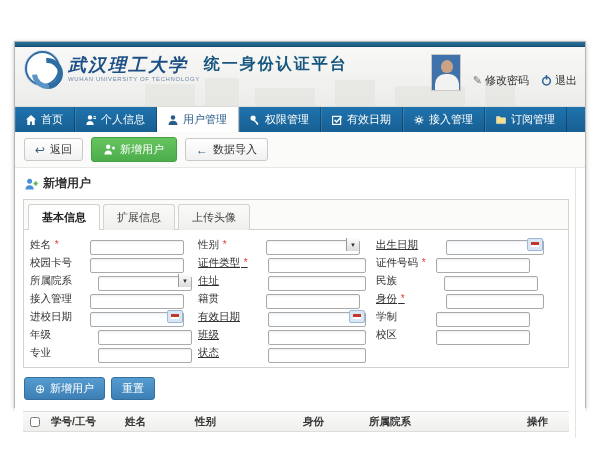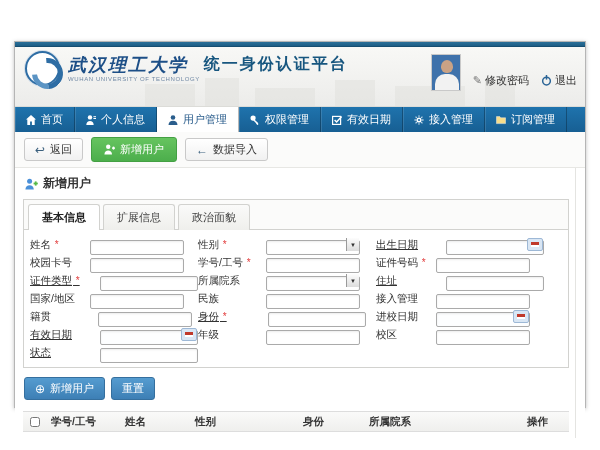--- a/index.html
+++ b/index.html
@@ -237,61 +237,53 @@
         <rect x="8.6" y="4.6" width="4.2" height="1.8" fill="#57b947"></rect>
           <rect x="9.8" y="3.4" width="1.8" height="4.2" fill="#57b947"></rect>
       </svg>
       <span>新增用户</span>
     </div>
 
     <div class="panel">
       <div class="tabs">
           <span class="tab active">基本信息</span>
           <span class="tab">扩展信息</span>
-          <span class="tab">政治面貌</span>
+          <span class="tab">上传头像</span>
         </div>
       <div class="form-grid">
           <div class="field c0">
             <span class="lbl">姓名<span class="req"> *</span></span>
             <span class="control"><input type="text" style=""></span>
           </div>
           <div class="field c1">
             <span class="lbl">性别<span class="req"> *</span></span>
             <span class="control"><input type="text" style=""><span class="sel-arrow">▼</span></span>
           </div>
           <div class="field c2 date">
             <span class="lbl">出生日期</span>
             <span class="control"><input type="text" style=""><span class="cal-btn"></span></span>
           </div>
           <div class="field c0">
             <span class="lbl">校园卡号</span>
             <span class="control"><input type="text" style=""></span>
           </div>
-          <div class="field c1">
-            <span class="lbl">学号/工号<span class="req"> *</span></span>
+          <div class="field c2">
+            <span class="lbl">证件类型<span class="req"> *</span></span>
             <span class="control"><input type="text" style=""></span>
           </div>
           <div class="field c0">
             <span class="lbl">证件号码<span class="req"> *</span></span>
-            <span class="control"><input type="text" style=""></span>
-          </div>
-          <div class="field c2">
-            <span class="lbl">证件类型<span class="req"> *</span></span>
             <span class="control"><input type="text" style=""></span>
           </div>
           <div class="field c1">
             <span class="lbl">所属院系</span>
             <span class="control"><input type="text" style=""><span class="sel-arrow">▼</span></span>
           </div>
           <div class="field c2">
             <span class="lbl">住址</span>
-            <span class="control"><input type="text" style=""></span>
-          </div>
-          <div class="field c0">
-            <span class="lbl">国家/地区</span>
             <span class="control"><input type="text" style=""></span>
           </div>
           <div class="field c1">
             <span class="lbl">民族</span>
             <span class="control"><input type="text" style=""></span>
           </div>
           <div class="field c0">
             <span class="lbl">接入管理</span>
             <span class="control"><input type="text" style=""></span>
           </div>
@@ -304,26 +296,38 @@
             <span class="control"><input type="text" style=""></span>
           </div>
           <div class="field c0 date">
             <span class="lbl">进校日期</span>
             <span class="control"><input type="text" style=""><span class="cal-btn"></span></span>
           </div>
           <div class="field c2 date">
             <span class="lbl">有效日期</span>
             <span class="control"><input type="text" style=""><span class="cal-btn"></span></span>
           </div>
+          <div class="field c0">
+            <span class="lbl">学制</span>
+            <span class="control"><input type="text" style=""></span>
+          </div>
           <div class="field c1">
             <span class="lbl">年级</span>
             <span class="control"><input type="text" style=""></span>
           </div>
+          <div class="field c2">
+            <span class="lbl">班级</span>
+            <span class="control"><input type="text" style=""></span>
+          </div>
           <div class="field c0">
             <span class="lbl">校区</span>
+            <span class="control"><input type="text" style=""></span>
+          </div>
+          <div class="field c1">
+            <span class="lbl">专业</span>
             <span class="control"><input type="text" style=""></span>
           </div>
           <div class="field c2">
             <span class="lbl">状态</span>
             <span class="control"><input type="text" style=""></span>
           </div>
         </div>
     </div>
 
     <div class="actions">

